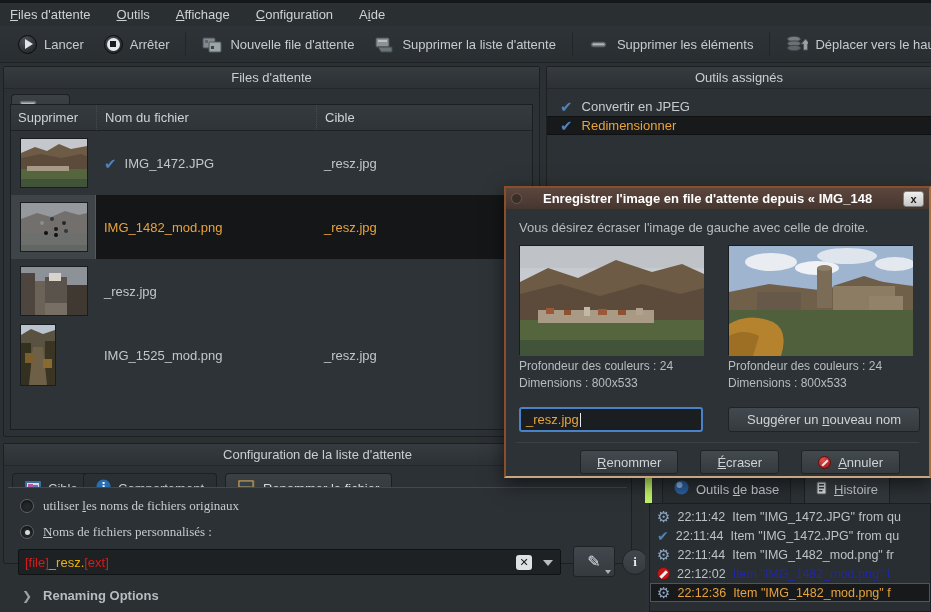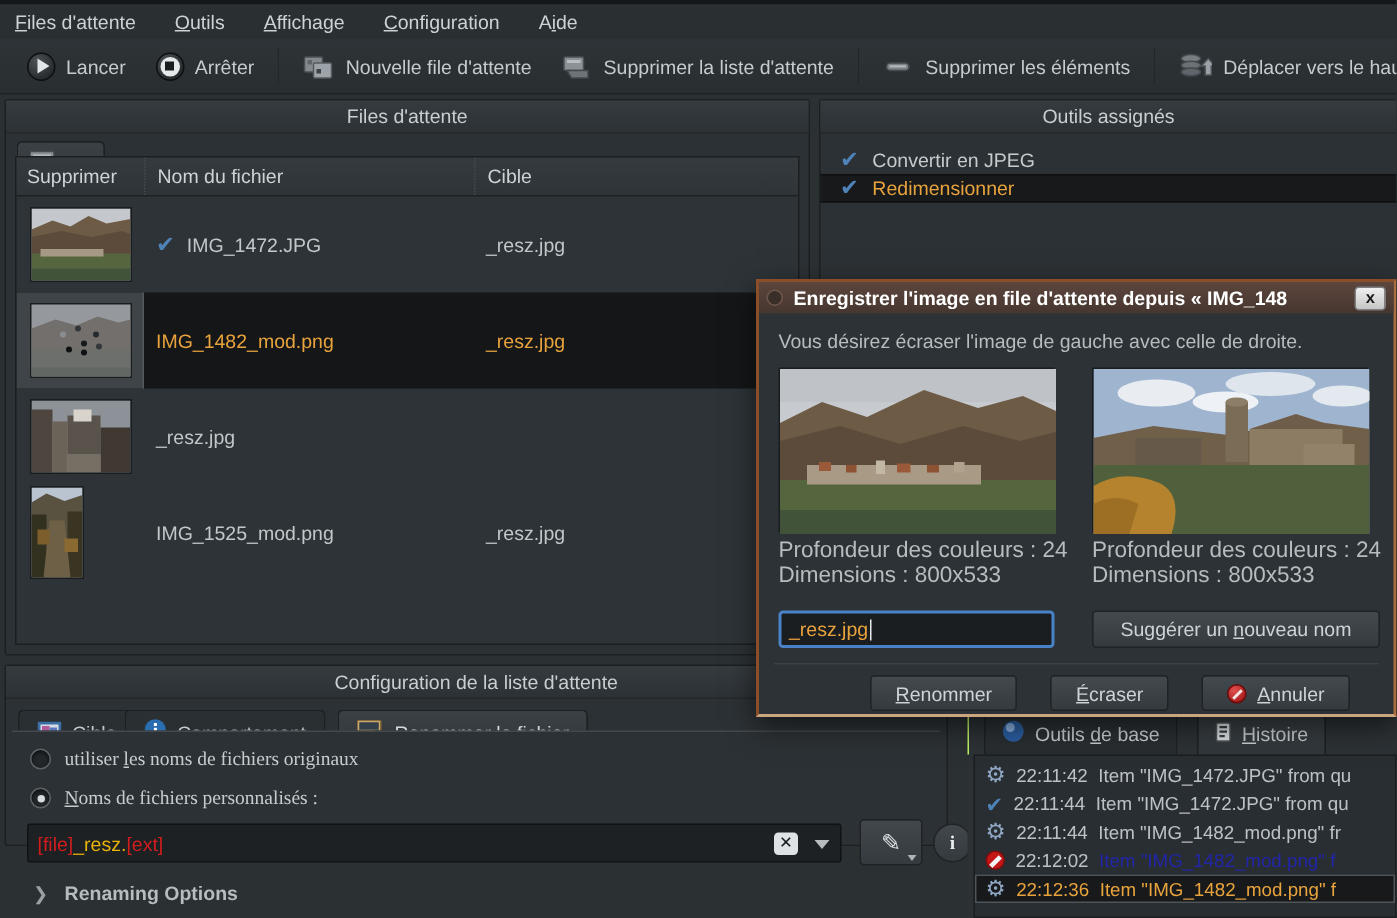--- a/index.html
+++ b/index.html
@@ -100,21 +100,21 @@
   .pen { font-size:16px; color:#dde1e3; transform:rotate(0deg); }
   .mini-arrow { position:absolute; right:3px; bottom:2px; width:0; height:0;
                 border-left:3px solid transparent; border-right:3px solid transparent; border-top:4px solid #aeb3b6; }
   .info-btn { left:604px; width:26px; height:26px; top:0; border-radius:13px; }
   .info-glyph { font-family:"Liberation Serif",serif; font-weight:bold; color:#e8ebec; font-size:13px; }
   .renopt-row { display:flex; align-items:center; gap:11px; margin:13px 0 0 14px; font-weight:bold; color:#b6bcbf; }
   .renopt-arrow { font-size:12px; color:#9aa0a4; }
 
   
   .history-panel { position:absolute; left:645px; top:470px; width:286px; height:142px; background:#2c3135; }
-  .htabs { position:relative; height:33px; border-left:1px solid #bef264; }
+  .htabs { position:relative; height:33px; border-left:7px solid #bef264; }
   .htab { position:absolute; top:4px; height:29px; display:flex; align-items:center; gap:7px; padding:0 11px;
           background:linear-gradient(#2b3034,#272c2f); border:1px solid #1c2022; border-bottom:none;
           border-radius:4px 4px 0 0; white-space:nowrap; }
   .htab.active { background:linear-gradient(#3a4044,#30363a); }
   .hlist { position:absolute; left:4px; right:0; top:33px; bottom:0; background:#292e32;
            border:1px solid #1b1f21; overflow:hidden; padding-top:3px; }
   .hrow { display:flex; align-items:center; gap:7px; height:19px; padding-left:6px; white-space:nowrap;
           font-size:12.5px; border:1px solid transparent; }
   .hrow .htime { color:#bcc1c5; }
   .hrow .htext { color:#bcc1c5; }
@@ -126,31 +126,31 @@
              border:1px solid #7e0e0e; }
   .noentry::after { content:""; position:absolute; left:1px; top:5px; width:9px; height:2.5px;
                     background:#f2f3f4; transform:rotate(-45deg); }
   .hcheck { color:#4f83b8; font-size:14px; line-height:1; }
 
   
   .dialog { position:absolute; left:504px; top:186px; width:427px; height:292px; z-index:10;
             background:#2d3236; border:2px solid #8a4f28; border-bottom-color:#caa57e; border-right-color:#a86e3f;
             box-shadow:0 6px 18px rgba(0,0,0,.55); }
   .dlg-title { height:21px; background:linear-gradient(#5c463d,#463630); display:flex; align-items:center;
-               padding:0 5px; gap:7px; }
+               padding:0 5px; gap:21px; }
   .dlg-title-icon { width:11px; height:11px; border-radius:50%; background:#3a2e29; border:1px solid #6e564a; flex:0 0 auto; }
   .dlg-title-text { color:#ffffff; font-weight:bold; font-size:13px; white-space:nowrap; overflow:hidden; flex:1; }
   .dlg-close { width:21px; height:16px; background:linear-gradient(#efefef,#c6c6c6); border:1px solid #7e7e7e;
                border-radius:3px; color:#161616; font-weight:bold; font-size:11px; line-height:14px;
                text-align:center; flex:0 0 auto; }
   .dlg-msg { margin:11px 0 0 13px; color:#b7bcbf; white-space:nowrap; }
   .dlg-imgs { position:absolute; left:13px; top:57px; display:flex; gap:25px; }
   .dlg-img { width:184px; height:110px; border:1px solid #1a1d1f; }
   .dlg-img svg { display:block; }
-  .dlg-cap { width:184px; color:#b7bcbf; font-size:15px; line-height:17px; margin-top:3px; white-space:nowrap; }
+  .dlg-cap { width:184px; color:#b7bcbf; font-size:12px; line-height:17px; margin-top:3px; white-space:nowrap; }
   .dlg-inrow { position:absolute; left:13px; top:219px; display:flex; gap:25px; width:401px; }
   .dlg-input { width:184px; height:25px; background:#1b1e20; border:2px solid #4a82c8; border-radius:3px;
                display:flex; align-items:center; padding-left:5px; color:#e8a33d; }
   .caret { display:inline-block; width:1px; height:14px; background:#e9ebec; margin-left:1px; }
   .btn { background:linear-gradient(#434a4f,#343a3e); border:1px solid #1f2326; border-radius:3px;
          color:#ced3d6; display:flex; align-items:center; justify-content:center; gap:7px; white-space:nowrap; }
   .suggest-btn { width:192px; height:25px; }
   .dlg-sep { position:absolute; left:10px; right:10px; top:254px; height:1px; background:#3c4145; }
   .dlg-btns { position:absolute; right:29px; top:262px; display:flex; gap:22px; }
   .dlg-btns .btn { height:24px; padding:0 16px; }

